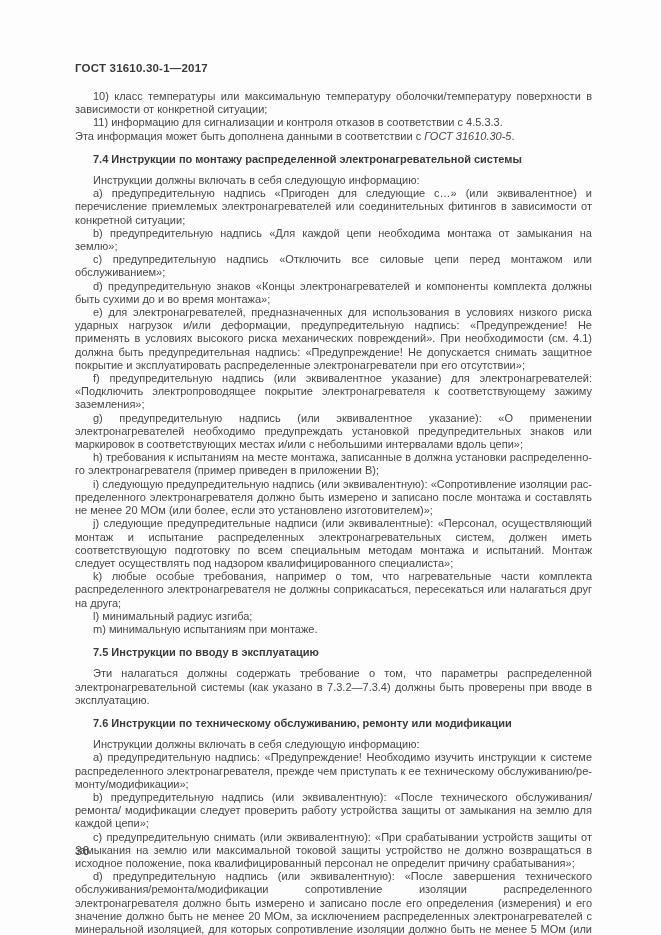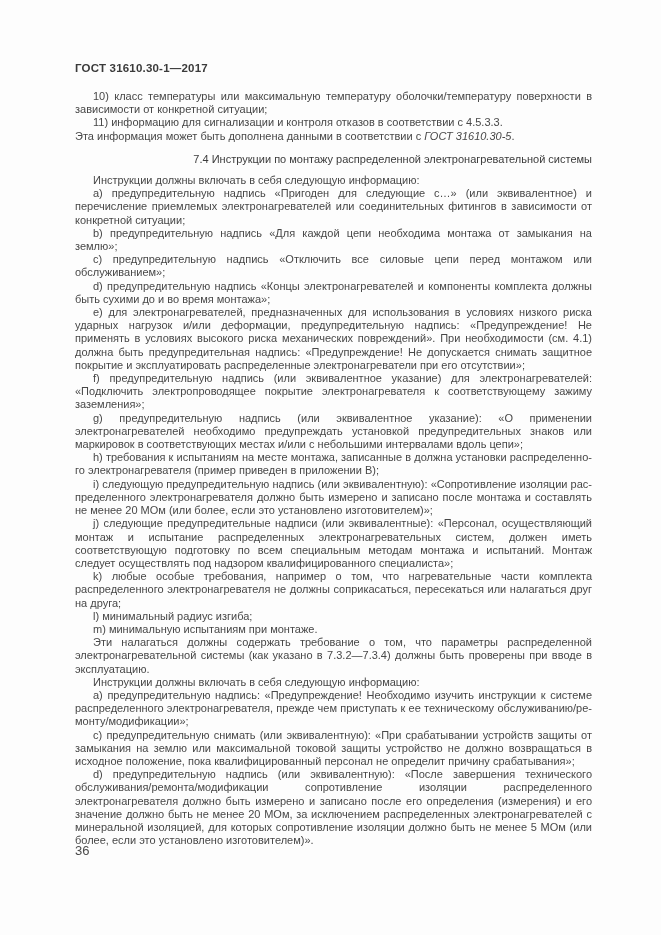--- a/index.html
+++ b/index.html
@@ -30,25 +30,25 @@
     width: 517px;
     text-align: justify;
   }
   .content p {
     margin: 0;
     text-indent: 18px;
   }
   .content p.flush { text-indent: 0; }
   .content h2 {
     font-size: 11px;
-    font-weight: 400;
+    font-weight: 700;
     color: #3b3b3b;
     margin: 10px 0 8px 0;
     text-indent: 18px;
-    text-align: right;
+    text-align: left;
   }
   .gost-ref { font-style: italic; }
   .pagenum {
     position: absolute;
     left: 75px;
     top: 844px;
     font-size: 13px;
     color: #4a4a4a;
   }
 </style>
@@ -63,35 +63,38 @@
 
     <p>10) класс температуры или максимальную температуру оболочки/температуру поверхности в зависимости от конкретной ситуации;</p>
     <p>11) информацию для сигнализации и контроля отказов в соответствии с 4.5.3.3.</p>
     <p class="flush"><span>Эта информация может быть дополнена данными в соответствии с </span><span class="gost-ref">ГОСТ 31610.30-5</span><span>.</span></p>
 
     <h2>7.4 Инструкции по монтажу распределенной электронагревательной системы</h2>
     <p>Инструкции должны включать в себя следующую информацию:</p>
     <p>a) предупредительную надпись «Пригоден для следующие с…» (или эквивалентное) и перечисление приемлемых электронагревателей или соединительных фитингов в зависимости от конкретной ситуации;</p>
     <p>b) предупредительную надпись «Для каждой цепи необходима монтажа от замыкания на землю»;</p>
     <p>c) предупредительную надпись «Отключить все силовые цепи перед монтажом или обслуживанием»;</p>
-    <p>d) предупредительную надпись «Концы электронагревателей и компоненты комплекта должны быть сухими до и во время монтажа»;</p>
+    <p>d) предупредительную знаков «Концы электронагревателей и компоненты комплекта должны быть сухими до и во время монтажа»;</p>
     <p>e) для электронагревателей, предназначенных для использования в условиях низкого риска ударных нагрузок и/или деформации, предупредительную надпись: «Предупреждение! Не применять в условиях высокого риска механических повреждений». При необходимости (см. 4.1) должна быть предупредительная надпись: «Предупреждение! Не допускается снимать защитное покрытие и эксплу­атировать распределенные электронагреватели при его отсутствии»;</p>
     <p>f) предупредительную надпись (или эквивалентное указание) для электронагревателей: «Подклю­чить электропроводящее покрытие электронагревателя к соответствующему зажиму заземления»;</p>
     <p>g) предупредительную надпись (или эквивалентное указание): «О применении электронагревате­лей необходимо предупреждать установкой предупредительных знаков или маркировок в соответству­ющих местах и/или с небольшими интервалами вдоль цепи»;</p>
     <p>h) требования к испытаниям на месте монтажа, записанные в должна установки распределенно­го электронагревателя (пример приведен в приложении В);</p>
     <p>i) следующую предупредительную надпись (или эквивалентную): «Сопротивление изоляции рас­пределенного электронагревателя должно быть измерено и записано после монтажа и составлять не менее 20 МОм (или более, если это установлено изготовителем)»;</p>
     <p>j) следующие предупредительные надписи (или эквивалентные): «Персонал, осуществляющий монтаж и испытание распределенных электронагревательных систем, должен иметь соответствующую подготовку по всем специальным методам монтажа и испытаний. Монтаж следует осуществлять под надзором квалифицированного специалиста»;</p>
     <p>k) любые особые требования, например о том, что нагревательные части комплекта распределен­ного электронагревателя не должны соприкасаться, пересекаться или налагаться друг на друга;</p>
     <p>l) минимальный радиус изгиба;</p>
     <p>m) минимальную испытаниям при монтаже.</p>
 
+    <h2>7.5 Инструкции по вводу в эксплуатацию</h2>
     <p>Эти налагаться должны содержать требование о том, что параметры распределенной электрона­гревательной системы (как указано в 7.3.2—7.3.4) должны быть проверены при вводе в эксплуатацию.</p>
 
+    <h2>7.6 Инструкции по техническому обслуживанию, ремонту или модификации</h2>
     <p>Инструкции должны включать в себя следующую информацию:</p>
     <p>a) предупредительную надпись: «Предупреждение! Необходимо изучить инструкции к системе распределенного электронагревателя, прежде чем приступать к ее техническому обслуживанию/ре­монту/модификации»;</p>
+    <p>b) предупредительную надпись (или эквивалентную): «После технического обслуживания/ремонта/ модификации следует проверить работу устройства защиты от замыкания на землю для каждой цепи»;</p>
     <p>c) предупредительную снимать (или эквивалентную): «При срабатывании устройств защиты от за­мыкания на землю или максимальной токовой защиты устройство не должно возвращаться в исходное положение, пока квалифицированный персонал не определит причину срабатывания»;</p>
     <p>d) предупредительную надпись (или эквивалентную): «После завершения технического обслужива­ния/ремонта/модификации сопротивление изоляции распределенного электронагревателя должно быть измерено и записано после его определения (измерения) и его значение должно быть не менее 20 МОм, за исключением распределенных электронагревателей с минеральной изоляцией, для которых сопротив­ление изоляции должно быть не менее 5 МОм (или более, если это установлено изготовителем)».</p>
 
   </div>
 
   <div class="pagenum">36</div>
 
 </div>
 
 </body></html>

